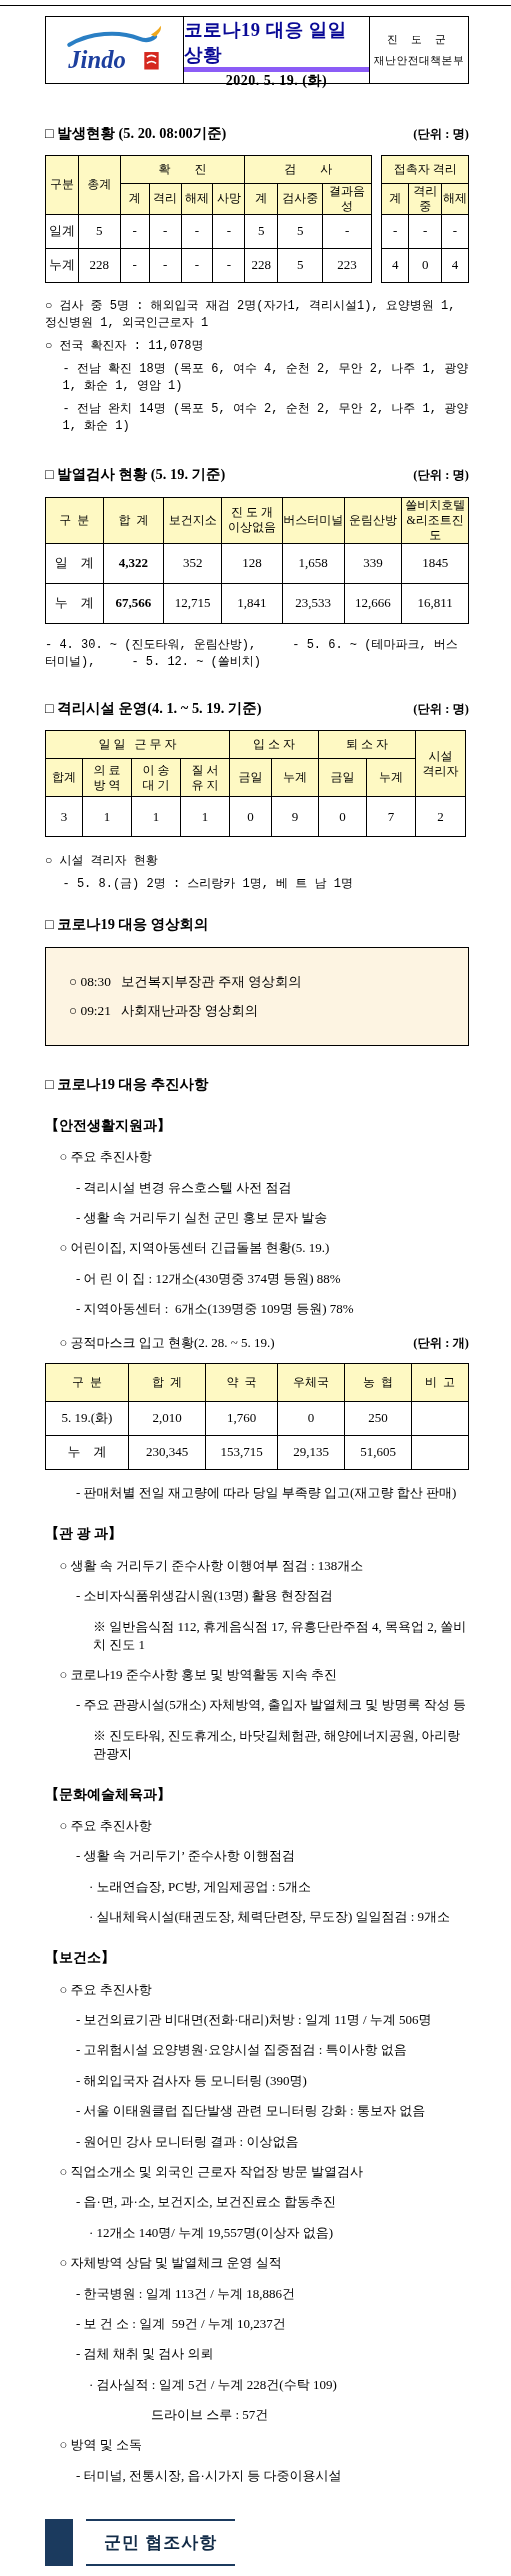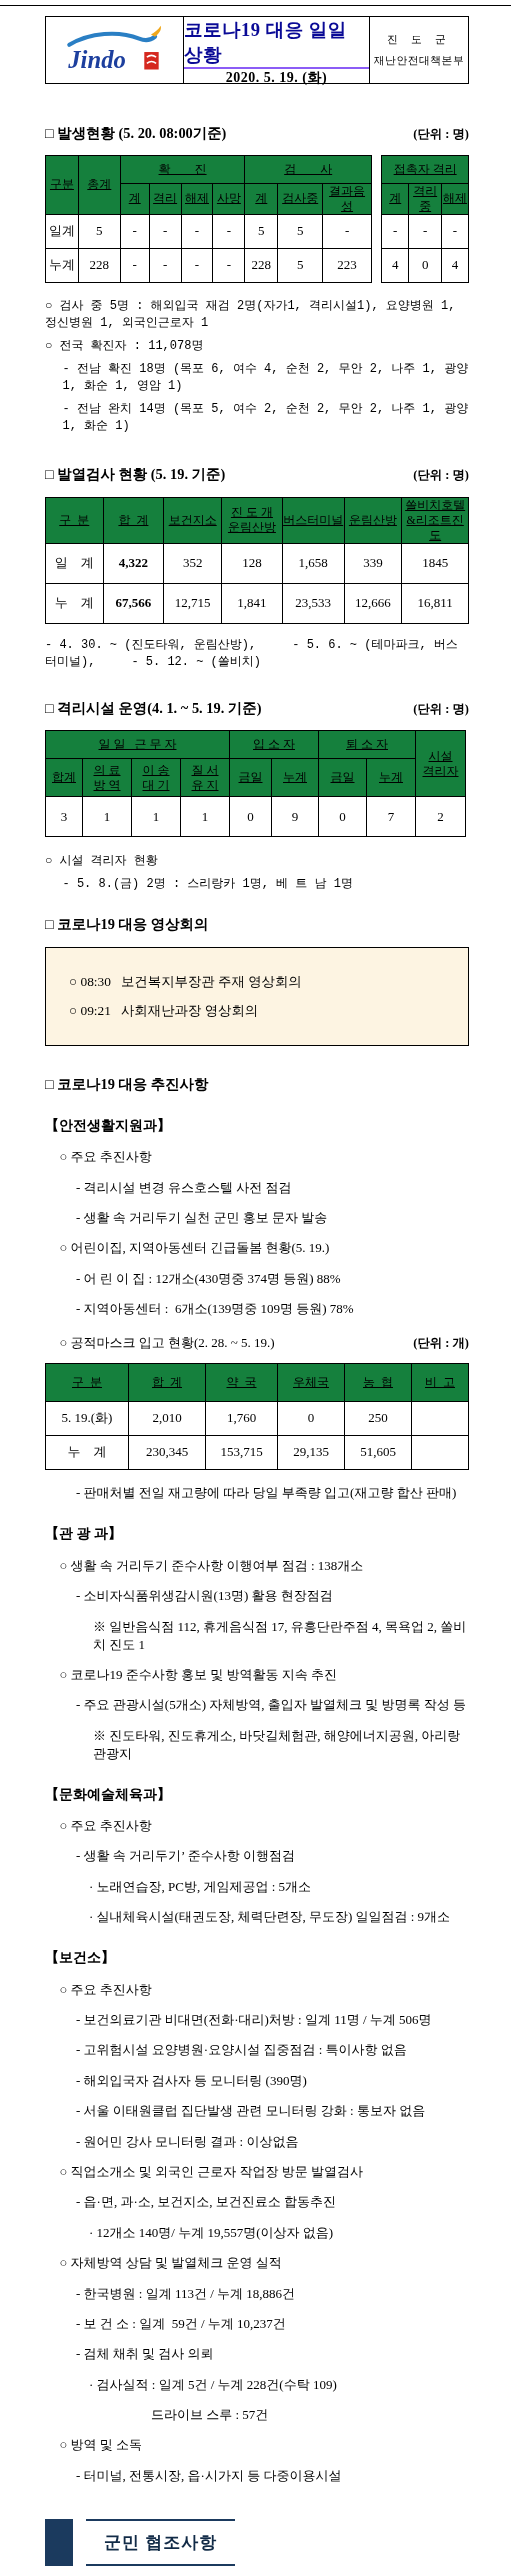--- a/index.html
+++ b/index.html
@@ -9,37 +9,37 @@
     color:#000;
   }
   .topline { margin-top:5.2px; border-top:1px solid #000; width:100%; }
   .page { padding:0 42px 0 45px; }
 
   
   .hdr { display:flex; border:1px solid #000; margin-top:10.3px; height:66px; }
   .hdr-logo { width:137px; border-right:1px solid #000; display:flex; align-items:center; justify-content:center; }
   .hdr-mid { flex:1; display:flex; flex-direction:column; }
   .hdr-title { flex:1.15; display:flex; align-items:center; justify-content:center;
-    border-bottom:2px solid #8b5cf6; color:#0a0a96; font-weight:bold; font-size:18.5px; letter-spacing:0.5px; }
+    border-bottom:5px solid #8b5cf6; color:#0a0a96; font-weight:bold; font-size:18.5px; letter-spacing:0.5px; }
   .hdr-date { flex:1; display:flex; align-items:center; justify-content:center; font-weight:bold; font-size:14px; letter-spacing:0.5px; }
   .hdr-org { width:98px; border-left:1px solid #000; display:flex; flex-direction:column;
     align-items:center; justify-content:center; gap:6.2px; font-size:10.8px; }
   .hdr-org .o1 { letter-spacing:5.2px; }
   .hdr-org .o2 { letter-spacing:0.5px; }
 
   
   .sec { display:flex; justify-content:space-between; align-items:flex-end;
     font-size:14.4px; font-weight:bold; white-space:pre-wrap; }
   .sec .unit { font-size:12.4px; font-weight:bold; }
 
   
   table { border-collapse:collapse; table-layout:fixed; }
   th,td { border:1px solid #000; text-align:center; vertical-align:middle;
     white-space:pre-wrap; padding:0; line-height:1.25; }
-  th { background:#15803d; font-weight:normal; font-size:12px;text-decoration:underline; }
+  th { background:#fef9c3; font-weight:normal; font-size:12px; }
   td { font-size:13px; }
   .h1 th { height:27px; }
   .h2 th { height:29px; }
   .dr td { height:33px; }
   .dr-tall td { height:39px; }
 
   .tblrow { display:flex; margin-top:11.3px; }
   .t-gap { width:9.3px; }
 
   .note { font-size:12px; white-space:pre-wrap; margin:6px 0;font-family:Liberation Mono, monospace; }
@@ -207,21 +207,21 @@
         <col style="width:62px">
         <col style="width:58px">
         <col style="width:67px">
       </colgroup>
     <tbody>
         <tr>
       <th style="height:44px">구  분</th>
       <th>합  계</th>
       <th>보건지소</th>
       <th>진 도 개
-운림산방</th>
+이상없음</th>
       <th>버스터미널</th>
       <th>운림산방</th>
       <th>쏠비치호텔
 &amp;리조트진도</th>
     </tr>
     <tr class="dr-tall">
       <td>일    계</td>
       <td class="bold">4,322</td>
       <td>352</td>
       <td>128</td>

